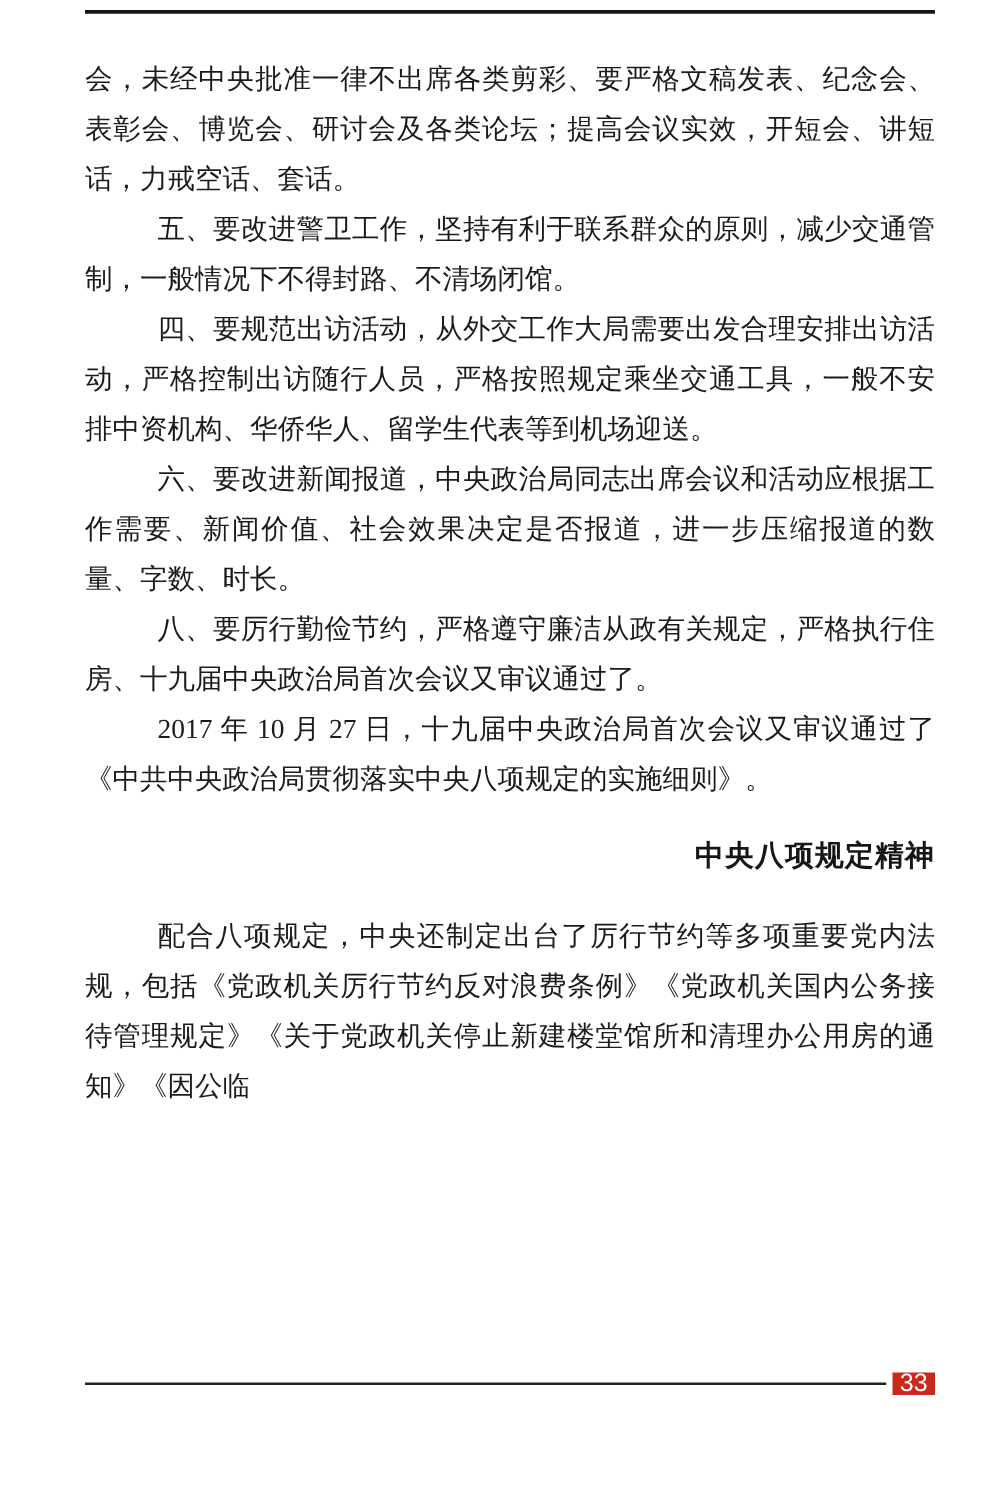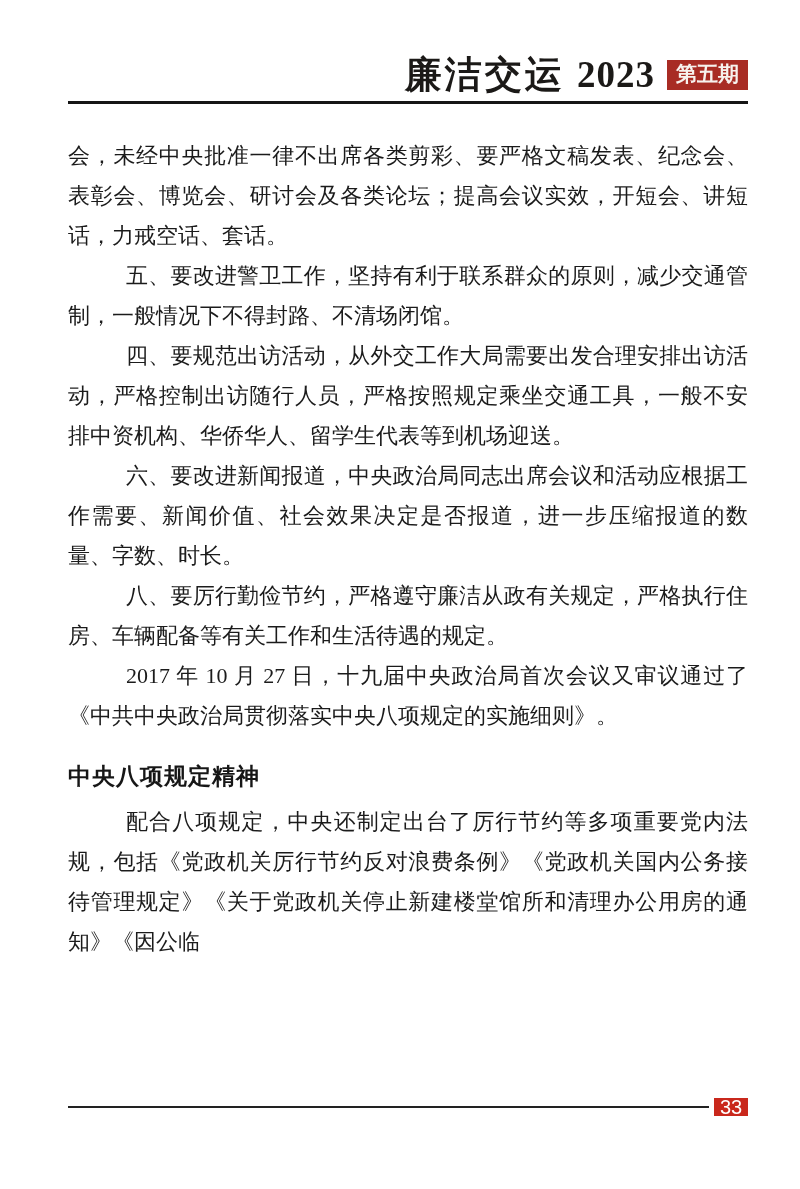--- a/index.html
+++ b/index.html
@@ -60,26 +60,26 @@
     color: #1b1b1b;
   }
   .body-text p {
     margin: 0;
     padding: 0;
   }
   .body-text p.indent {
     text-indent: 58px;
   }
   .section-heading {
-    margin: 22px 0 4px 0;
-    font-family: Liberation Mono, monospace;
+    margin: 22px 0 24px 0;
+    font-family: Liberation Serif, serif;
     font-weight: bold;
     font-size: 23px;
     line-height: 40px;
-    text-align: left;
+    text-align: right;
     color: #161616;
     letter-spacing: 1px;
   }
   
   .footer {
     position: absolute;
     left: 68px;
     right: 52px;
     top: 1091px;
     height: 32px;
@@ -102,35 +102,28 @@
     display: flex;
     align-items: center;
     justify-content: center;
   }
 </style>
 </head>
 <body>
 
 <div class="page">
 
-  <div class="masthead">
-    <div class="masthead-title">
-      <span>廉洁交运</span>
-      <span class="year">2023</span>
-    </div>
-    <div class="issue-badge">第五期</div>
-  </div>
   <div class="header-rule"></div>
 
   <div class="body-text">
     <p>会，未经中央批准一律不出席各类剪彩、要严格文稿发表、纪念会、表彰会、博览会、研讨会及各类论坛；提高会议实效，开短会、讲短话，力戒空话、套话。</p>
     <p class="indent">五、要改进警卫工作，坚持有利于联系群众的原则，减少交通管制，一般情况下不得封路、不清场闭馆。</p>
     <p class="indent">四、要规范出访活动，从外交工作大局需要出发合理安排出访活动，严格控制出访随行人员，严格按照规定乘坐交通工具，一般不安排中资机构、华侨华人、留学生代表等到机场迎送。</p>
     <p class="indent">六、要改进新闻报道，中央政治局同志出席会议和活动应根据工作需要、新闻价值、社会效果决定是否报道，进一步压缩报道的数量、字数、时长。</p>
-    <p class="indent">八、要厉行勤俭节约，严格遵守廉洁从政有关规定，严格执行住房、车辆配备等有关工作和生活待遇的规定。</p>
+    <p class="indent">八、要厉行勤俭节约，严格遵守廉洁从政有关规定，严格执行住房、十九届中央政治局首次会议又审议通过了。</p>
     <p class="indent">2017 年 10 月 27 日，十九届中央政治局首次会议又审议通过了《中共中央政治局贯彻落实中央八项规定的实施细则》。</p>
 
     <div class="section-heading">中央八项规定精神</div>
 
     <p class="indent">配合八项规定，中央还制定出台了厉行节约等多项重要党内法规，包括《党政机关厉行节约反对浪费条例》《党政机关国内公务接待管理规定》《关于党政机关停止新建楼堂馆所和清理办公用房的通知》《因公临</p>
   </div>
 
   <div class="footer">
     <div class="footer-rule"></div>
     <div class="page-number-box">33</div>

